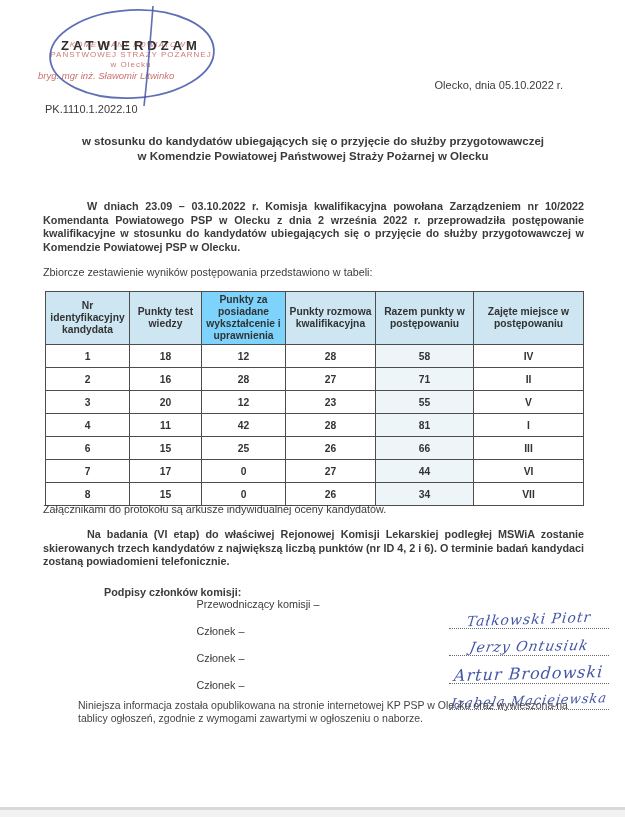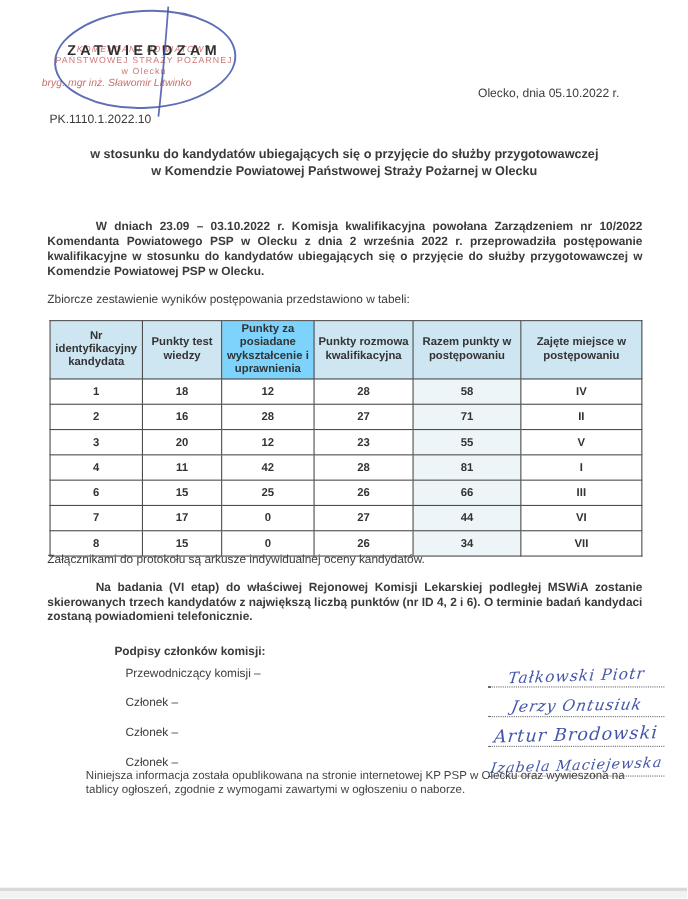--- a/index.html
+++ b/index.html
@@ -54,21 +54,21 @@
     padding:2px 3px;font-weight:bold;
   }
   table.results th{height:46px;line-height:12px;}
   table.results td{height:18px;}
   
   .attachments{top:503px;}
   .p2{top:528px;}
   
   .signatures{position:absolute;left:78px;top:586px;width:505px;margin-left:26px;}
   .sig-heading{font-size:10.8px;font-weight:bold;color:#3b3b3b;}
-  .sig-row{display:flex;align-items:flex-end;height:27px;}
+  .sig-row{display:flex;align-items:flex-end;height:27px;flex-direction:column;}
   .sig-role{width:330px;font-size:10.8px;color:#3b3b3b;padding-left:10px;align-self:center;}
   .sig-line{
     width:160px;border-bottom:1.5px dotted #6a6a6a;
     text-align:center;white-space:nowrap;
   }
   .handwriting{
     display:inline-block;
     font-family:"DejaVu Serif", serif;font-style:italic;
     color:#4456a8;font-size:14px;transform:rotate(-2deg) skewX(-8deg);
     letter-spacing:1px;

